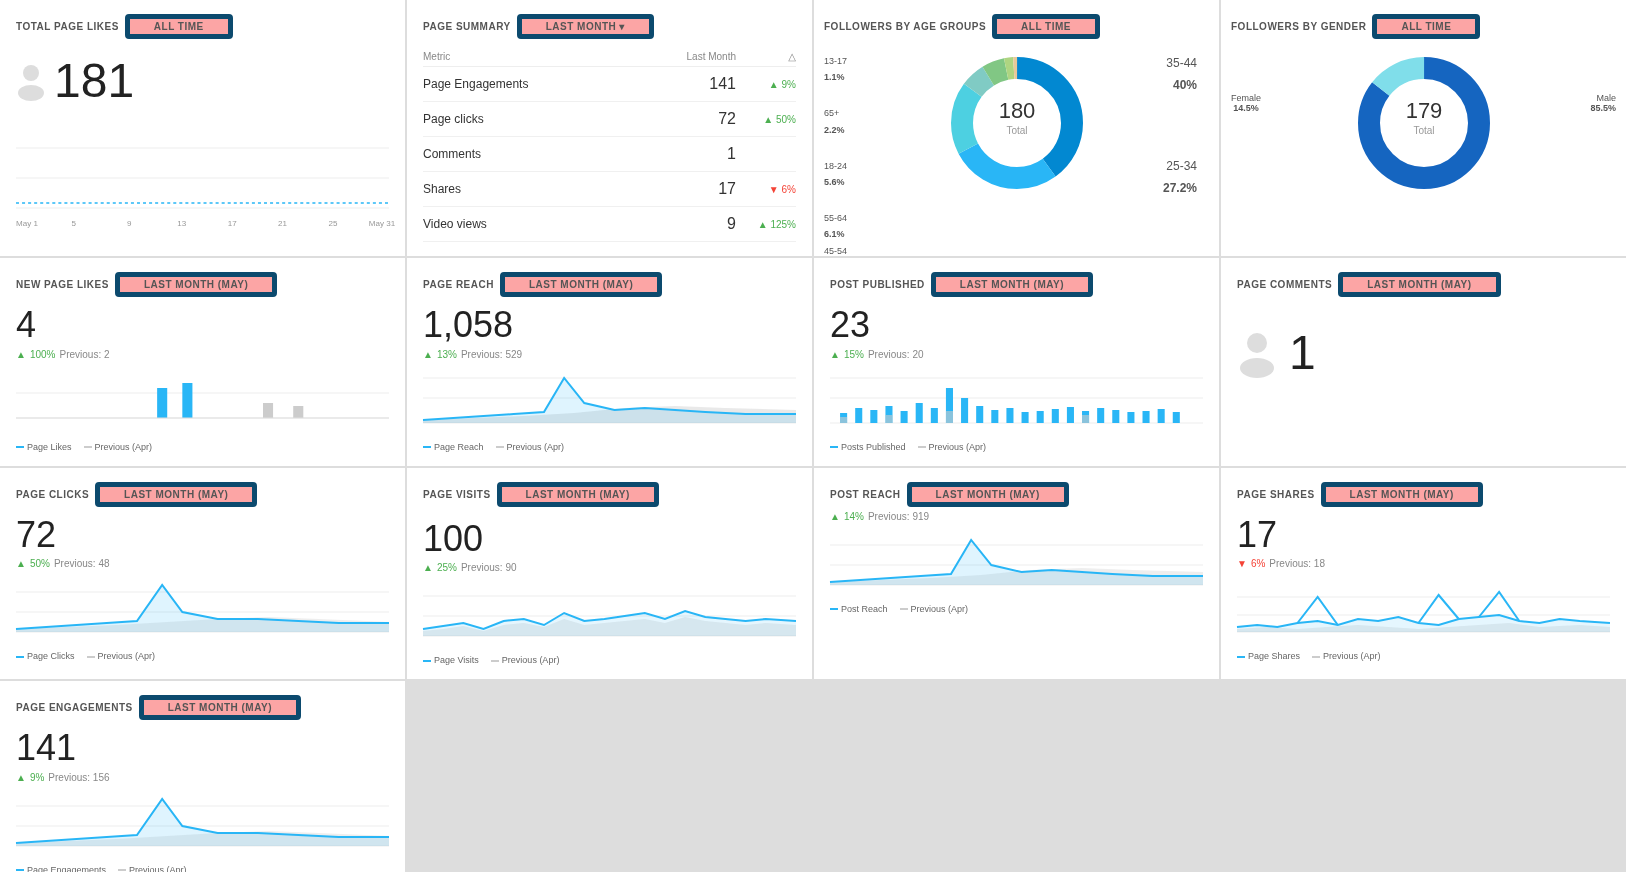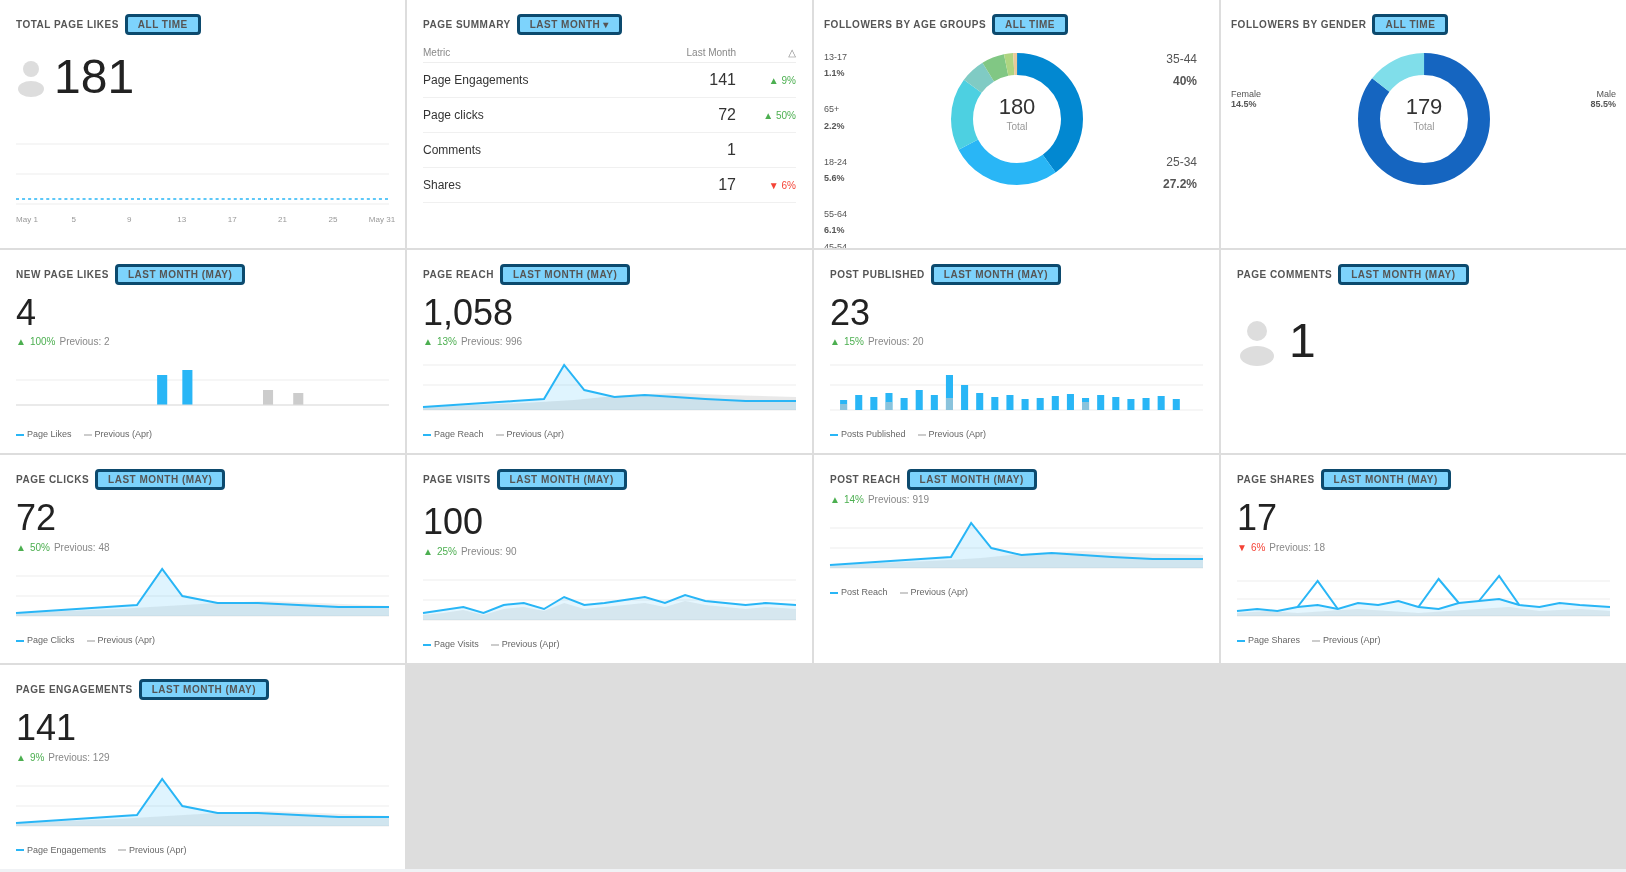--- a/index.html
+++ b/index.html
@@ -1,20 +1,20 @@
 <!DOCTYPE html>
 <html><head>
   <meta charset="utf-8">
   <style>
     * { box-sizing: border-box; margin: 0; padding: 0; }
     body { font-family: Arial, sans-serif; background: #f0f2f5; font-size: 12px; color: #333; }
     .dashboard { display: grid; grid-template-columns: 1fr 1fr 1fr 1fr; grid-template-rows: auto auto auto; gap: 2px; background: #ddd; }
     .card { background: #fff; padding: 14px 16px; overflow: hidden; }
     .card-title { font-size: 10px; font-weight: bold; text-transform: uppercase; color: #555; letter-spacing: 0.5px; display: flex; align-items: center; gap: 6px; }
-    .badge { background: #7dd3fc; border: 3px solid #0c4a6e; border-radius: 4px; padding: 2px 10px; font-size: 10px; color: #555; cursor: pointer; display: inline-flex; align-items: center; gap: 3px; }
+    .badge { background: #fca5a5; border: 5px solid #0c4a6e; border-radius: 4px; padding: 2px 24px; font-size: 10px; color: #555; cursor: pointer; display: inline-flex; align-items: center; gap: 3px; }
     .big-number { font-size: 48px; font-weight: 300; color: #222; line-height: 1.1; }
     .big-number-sm { font-size: 36px; font-weight: 300; color: #222; line-height: 1.1; }
     .stat-row { display: flex; align-items: center; gap: 4px; margin-top: 4px; font-size: 10px; }
     .up { color: #4caf50; }
     .down { color: #f44336; }
     .chart-area { margin-top: 8px; position: relative; height: 70px; }
     .legend { display: flex; gap: 12px; margin-top: 4px; font-size: 9px; color: #666; }
     .legend-dot { width: 8px; height: 2px; display: inline-block; margin-right: 3px; vertical-align: middle; }
     
     .summary-card { grid-column: 2; grid-row: 1; }
@@ -104,20 +104,25 @@
           <tr>
             <td>Comments</td>
             <td>1</td>
             <td></td>
           </tr>
           <tr>
             <td>Shares</td>
             <td>17</td>
             <td style="color: rgb(244, 67, 54);"><span style="color: rgb(244, 67, 54);">▼ </span>6%</td>
           </tr>
+          <tr>
+            <td>Video views</td>
+            <td>9</td>
+            <td style="color: rgb(76, 175, 80);"><span style="color: rgb(76, 175, 80);">▲ </span>125%</td>
+          </tr>
         </tbody>
     </table>
   </div>
 
   <div class="card donut-card">
     <div class="card-header">
       <div class="card-title">
         <span>FOLLOWERS BY AGE GROUPS</span>
         <span class="badge">All Time</span>
       </div>
@@ -160,21 +165,21 @@
 
   <div class="card donut-card">
     <div class="card-header">
       <div class="card-title">
         <span>FOLLOWERS BY GENDER</span>
         <span class="badge">All Time</span>
       </div>
     </div>
     <div style="display:flex; align-items:center; justify-content:center; margin-top:4px; position:relative;">
 
-      <div style="position:absolute; left:0; top:50px; font-size:9px; color:#555;">
+      <div style="position:absolute; left:0; top:50px; font-size:9px; color:#555;text-align:center;">
         <div>Female<br><strong>14.5%</strong></div>
       </div>
 
       <svg width="160" height="160" viewBox="0 0 160 160">
 
         <circle cx="80" cy="80" r="55" fill="none" stroke="#1565c0" stroke-width="22" stroke-dasharray="295.4 49.9" stroke-dashoffset="0" transform="rotate(-90 80 80)"></circle>
 
         <circle cx="80" cy="80" r="55" fill="none" stroke="#80deea" stroke-width="22" stroke-dasharray="50.1 295.3" stroke-dashoffset="-295.4" transform="rotate(-90 80 80)"></circle>
         <text x="80" y="75" text-anchor="middle" font-size="22" font-weight="300" fill="#333">179</text>
         <text x="80" y="91" text-anchor="middle" font-size="10" fill="#999">Total</text>
@@ -222,21 +227,21 @@
     <div class="card-header">
       <div class="card-title">
         <span>PAGE REACH</span>
         <span class="badge">Last Month (May)</span>
       </div>
     </div>
     <div class="big-number-sm" style="margin-top:8px;">1,058</div>
     <div class="stat-row">
       <span class="up">▲</span>
       <span class="up">13%</span>
-      <span style="color:#888;">Previous: 996</span>
+      <span style="color:#888;">Previous: 529</span>
     </div>
     <div class="chart-area">
       <svg width="100%" height="70" viewBox="0 0 370 70" preserveAspectRatio="none">
         <line x1="0" y1="55" x2="370" y2="55" stroke="#eee" stroke-width="1"></line>
         <line x1="0" y1="30" x2="370" y2="30" stroke="#eee" stroke-width="1"></line>
         <line x1="0" y1="10" x2="370" y2="10" stroke="#eee" stroke-width="1"></line>
 
         <polygon points="0,52 50,50 100,48 150,45 200,40 250,38 300,40 370,42 370,55 0,55" fill="rgba(200,200,200,0.4)"></polygon>
 
         <polyline points="0,52 30,50 60,48 90,46 120,44 140,10 160,35 190,42 220,40 250,42 280,44 320,46 370,46" fill="none" stroke="#29b6f6" stroke-width="2"></polyline>
@@ -443,21 +448,21 @@
     <div class="card-header">
       <div class="card-title">
         <span>PAGE ENGAGEMENTS</span>
         <span class="badge">Last Month (May)</span>
       </div>
     </div>
     <div class="big-number-sm" style="margin-top:8px;">141</div>
     <div class="stat-row">
       <span class="up">▲</span>
       <span class="up">9%</span>
-      <span style="color:#888;">Previous: 129</span>
+      <span style="color:#888;">Previous: 156</span>
     </div>
     <div class="chart-area">
       <svg width="100%" height="70" viewBox="0 0 370 70" preserveAspectRatio="none">
         <line x1="0" y1="55" x2="370" y2="55" stroke="#eee" stroke-width="1"></line>
         <line x1="0" y1="35" x2="370" y2="35" stroke="#eee" stroke-width="1"></line>
         <line x1="0" y1="15" x2="370" y2="15" stroke="#eee" stroke-width="1"></line>
         <polygon points="0,52 50,50 100,48 150,45 200,42 250,40 300,42 370,45 370,55 0,55" fill="rgba(200,200,200,0.3)"></polygon>
         <polyline points="0,52 30,50 60,48 90,46 120,44 145,8 165,35 200,42 240,42 280,44 320,46 370,46" fill="none" stroke="#29b6f6" stroke-width="2"></polyline>
         <polygon points="0,52 30,50 60,48 90,46 120,44 145,8 165,35 200,42 240,42 280,44 320,46 370,46 370,55 0,55" fill="rgba(41,182,246,0.15)"></polygon>
       </svg>

